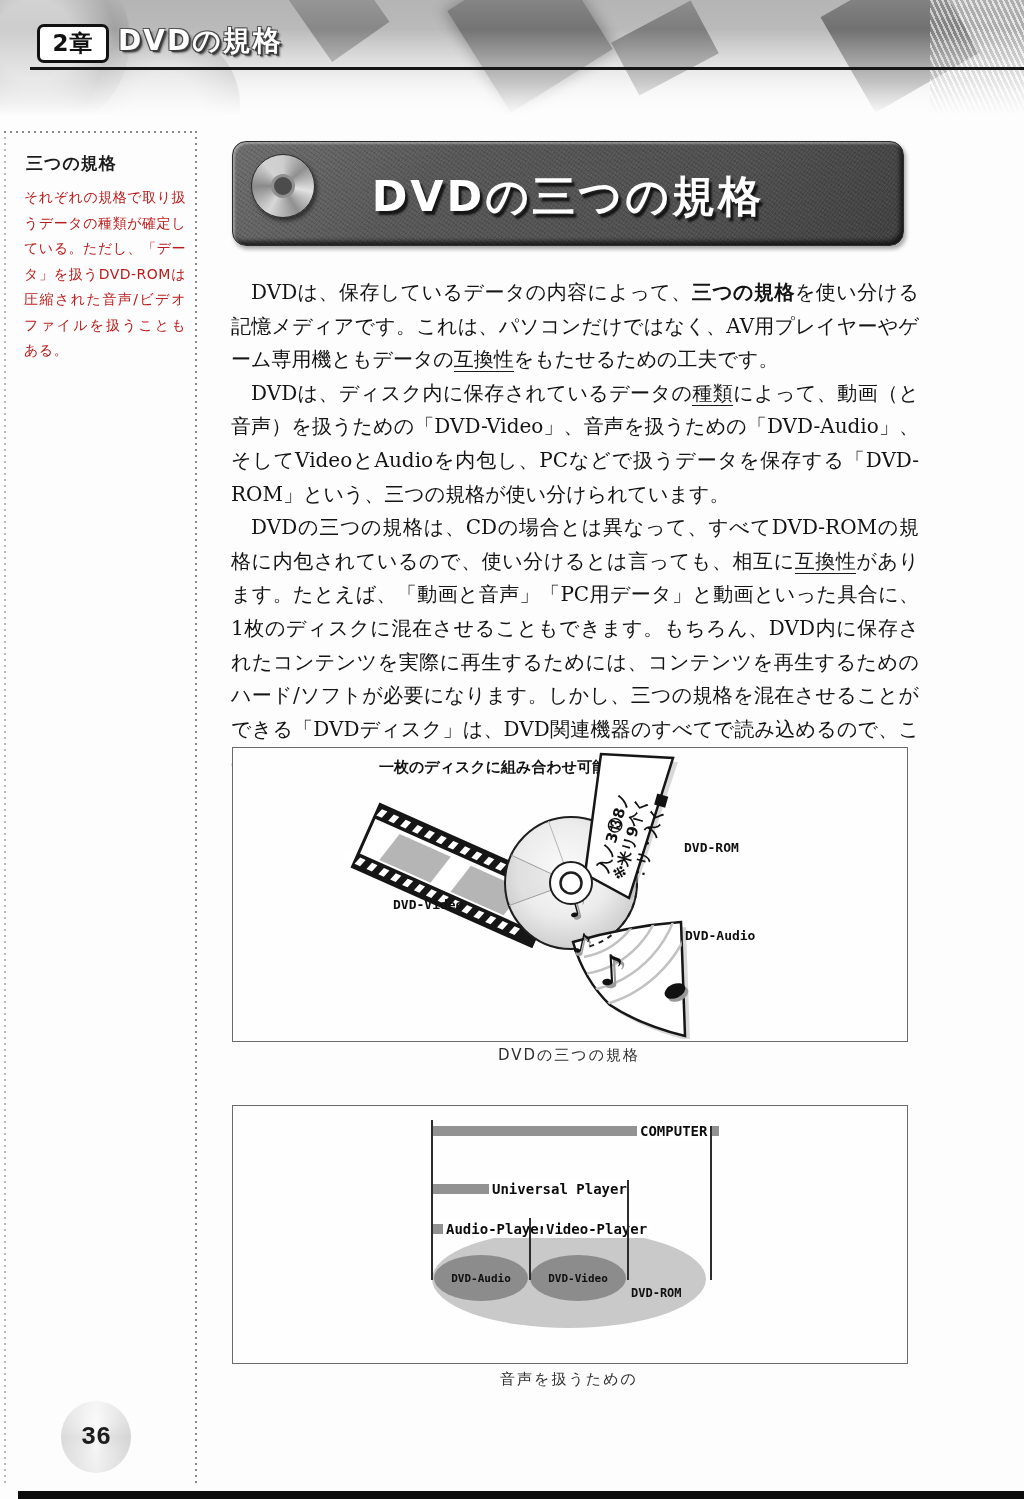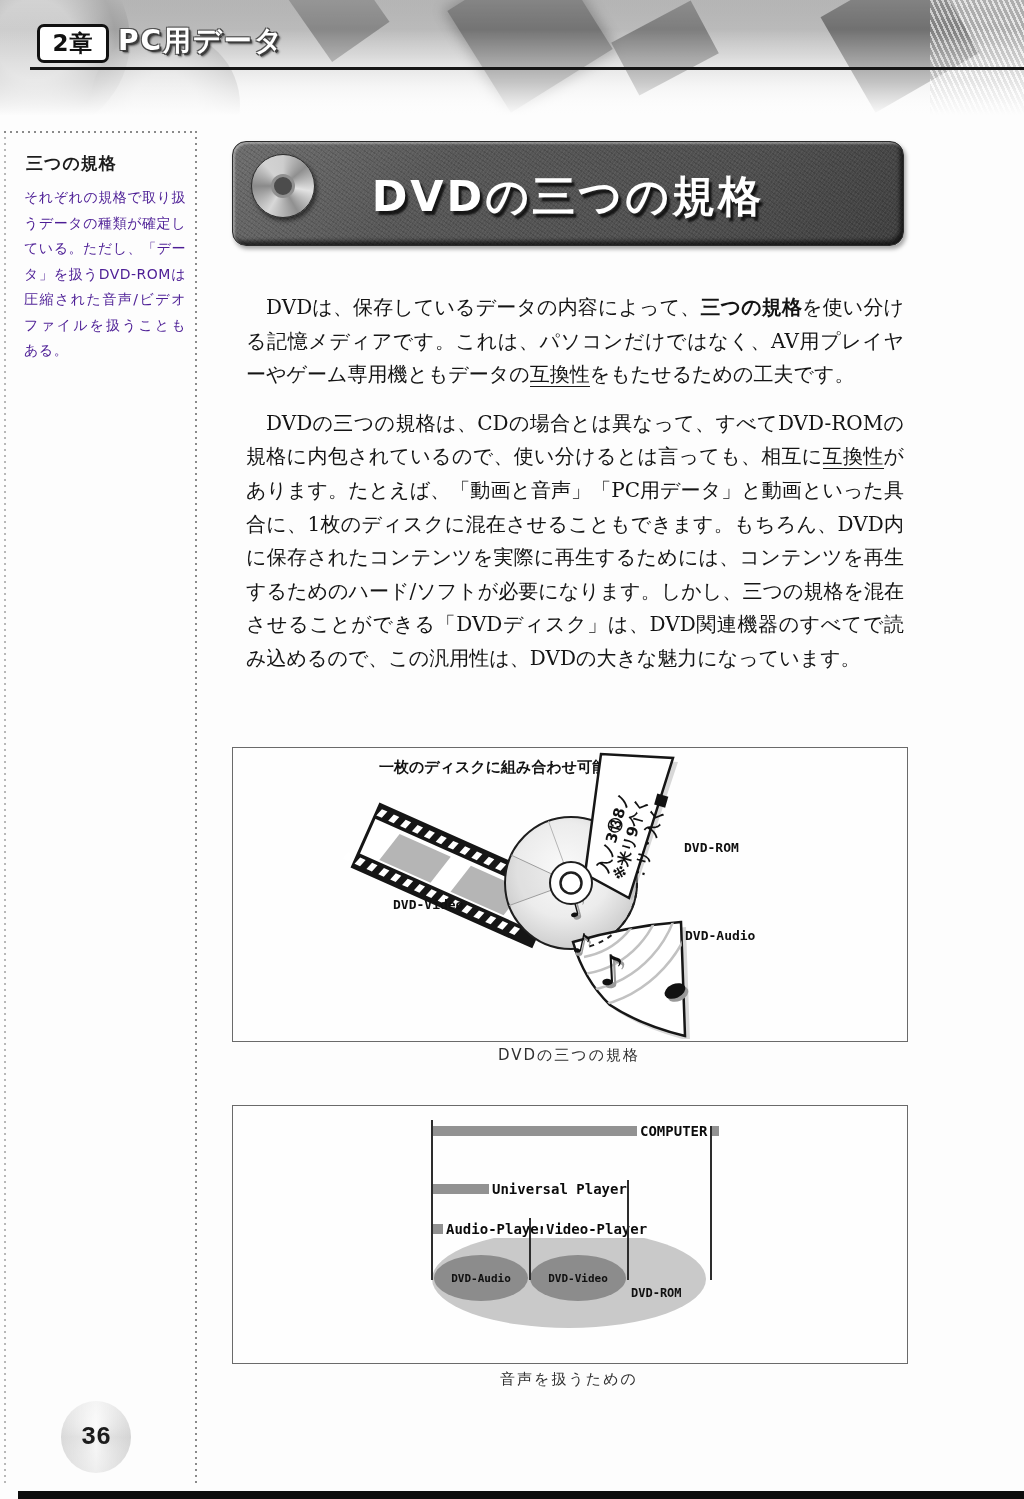--- a/index.html
+++ b/index.html
@@ -33,21 +33,21 @@
   
   .dot-v{position:absolute;width:2px;background-image:repeating-linear-gradient(to bottom,#8a8a8a 0 2px,transparent 2px 6px);}
   .dot-v.main{left:195px;top:131px;height:1355px;}
   .dot-v.left{left:4px;top:131px;height:1355px;opacity:.6;}
   .dot-h{position:absolute;left:4px;top:131px;width:192px;height:2px;
     background-image:repeating-linear-gradient(to right,#8a8a8a 0 2px,transparent 2px 6px);}
 
   
   .sidebar{position:absolute;left:24px;top:152px;width:162px;}
   .sidebar-title{font-size:17px;font-weight:bold;color:#1d1d1d;margin:0 0 10px 2px;letter-spacing:1px;}
-  .sidebar-body{font-size:14px;line-height:25.5px;color:#4c1d95;text-align:justify;letter-spacing:.5px;}
+  .sidebar-body{font-size:14px;line-height:25.5px;color:#b91c1c;text-align:justify;letter-spacing:.5px;}
 
   
   .banner{position:absolute;left:232px;top:141px;width:670px;height:103px;border-radius:14px;
     background:
       repeating-linear-gradient(125deg,rgba(255,255,255,.05) 0 1px,transparent 1px 3px),
       repeating-linear-gradient(35deg,rgba(0,0,0,.12) 0 1px,transparent 1px 4px),
       linear-gradient(135deg,#6e6e6e 0%,#585858 30%,#4f4f4f 70%,#3f3f3f 100%);
     box-shadow:inset 2px 2px 2px rgba(255,255,255,.35),inset -3px -4px 4px rgba(0,0,0,.65),2px 3px 4px rgba(0,0,0,.35);
     border:1px solid #2c2c2c;}
   .banner-title{position:absolute;left:0;right:0;top:26px;text-align:center;font-size:43px;font-weight:bold;
@@ -55,21 +55,21 @@
   .banner-disc{position:absolute;left:18px;top:12px;width:62px;height:62px;border-radius:50%;
     background:conic-gradient(#cdcdcd,#8f8f8f 50deg,#e2e2e2 100deg,#909090 150deg,#d8d8d8 210deg,#8a8a8a 270deg,#d2d2d2 320deg,#cdcdcd);
     border:1px solid #2e2e2e;box-shadow:2px 3px 4px rgba(0,0,0,.55);}
   .banner-disc::after{content:"";position:absolute;left:19px;top:19px;width:24px;height:24px;border-radius:50%;
     background:#4c4c4c;border:3px solid #8f8f8f;box-sizing:border-box;}
 
   
   .bodytext{position:absolute;left:231px;top:276px;width:688px;
     font-family:"DejaVu Serif","Liberation Serif",serif;font-size:20px;line-height:33.6px;
     text-align:justify;color:#141414;}
-  .bodytext p{margin:15px;text-indent:1em;}
+  .bodytext p{margin:0;text-indent:1em;}
   .bodytext .b{font-weight:bold;}
   .bodytext .u{border-bottom:1.5px solid #1a1a1a;}
 
   
   .figure-box{position:absolute;left:232px;width:674px;border:1px solid #6a6a6a;background:#fefefe;}
   .fig1{top:747px;height:293px;}
   .fig2{top:1105px;height:257px;}
   .fig-caption{position:absolute;left:232px;width:674px;text-align:center;font-size:15px;color:#2f2f2f;letter-spacing:2px;}
   .cap1{top:1046px;}
   .cap2{top:1370px;}
@@ -124,39 +124,40 @@
     <div class="photo-shape ps4"></div>
     <div class="photo-shape ps1"></div>
     <div class="photo-shape ps2"></div>
     <div class="photo-shape ps3"></div>
     <div class="photo-shape ps-wires"></div>
     <div class="photo-fade"></div>
   </div>
   <div class="chapter-badge">
     <span>2章</span>
   </div>
-  <div class="chapter-title">PC用データ</div>
+  <div class="chapter-title">DVDの規格</div>
   <div class="header-rule"></div>
 
   <div class="dot-h"></div>
   <div class="dot-v main"></div>
   <div class="dot-v left"></div>
 
   <div class="sidebar">
     <p class="sidebar-title">三つの規格</p>
     <div class="sidebar-body">それぞれの規格で取り扱うデータの種類が確定している。ただし、「データ」を扱うDVD-ROMは圧縮された音声/ビデオファイルを扱うこともある。</div>
   </div>
 
   <div class="banner">
     <div class="banner-disc"></div>
     <div class="banner-title">DVDの三つの規格</div>
   </div>
 
   <div class="bodytext">
     <p><span>DVDは、保存しているデータの内容によって、</span><span class="b">三つの規格</span><span>を使い分ける記憶メディアです。これは、パソコンだけではなく、AV用プレイヤーやゲーム専用機ともデータの</span><span class="u">互換性</span><span>をもたせるための工夫です。</span></p>
+    <p><span>DVDは、ディスク内に保存されているデータの</span><span class="u">種類</span><span>によって、動画（と音声）を扱うための「DVD-Video」、音声を扱うための「DVD-Audio」、そしてVideoとAudioを内包し、PCなどで扱うデータを保存する「DVD-ROM」という、三つの規格が使い分けられています。</span></p>
     <p><span>DVDの三つの規格は、CDの場合とは異なって、すべてDVD-ROMの規格に内包されているので、使い分けるとは言っても、相互に</span><span class="u">互換性</span><span>があります。たとえば、「動画と音声」「PC用データ」と動画といった具合に、1枚のディスクに混在させることもできます。もちろん、DVD内に保存されたコンテンツを実際に再生するためには、コンテンツを再生するためのハード/ソフトが必要になります。しかし、三つの規格を混在させることができる「DVDディスク」は、DVD関連機器のすべてで読み込めるので、この汎用性は、DVDの大きな魅力になっています。</span></p>
   </div>
 
   <div class="figure-box fig1">
     <svg width="672" height="291" viewBox="0 0 672 291">
       <defs>
         <radialGradient id="discG" cx="45%" cy="40%" r="65%">
           <stop offset="0%" stop-color="#fafafa"></stop>
           <stop offset="55%" stop-color="#ececec"></stop>
           <stop offset="85%" stop-color="#d4d4d4"></stop>

